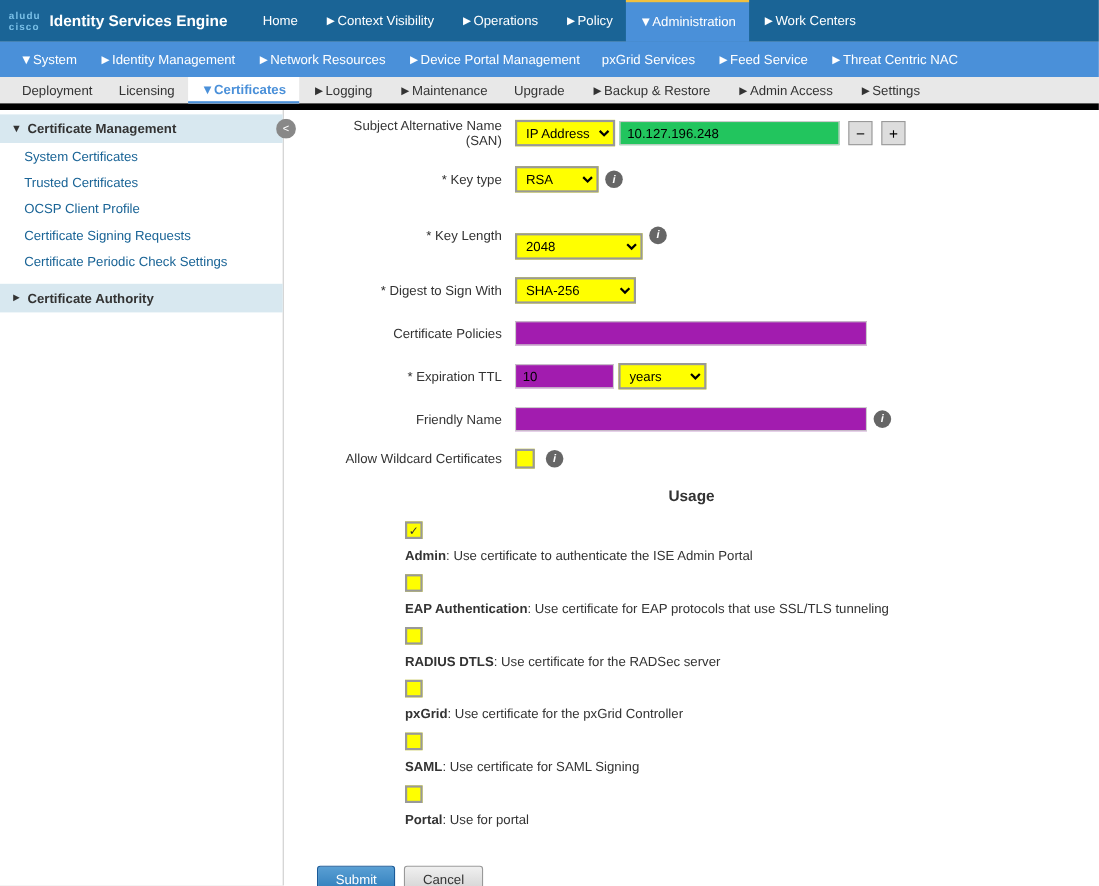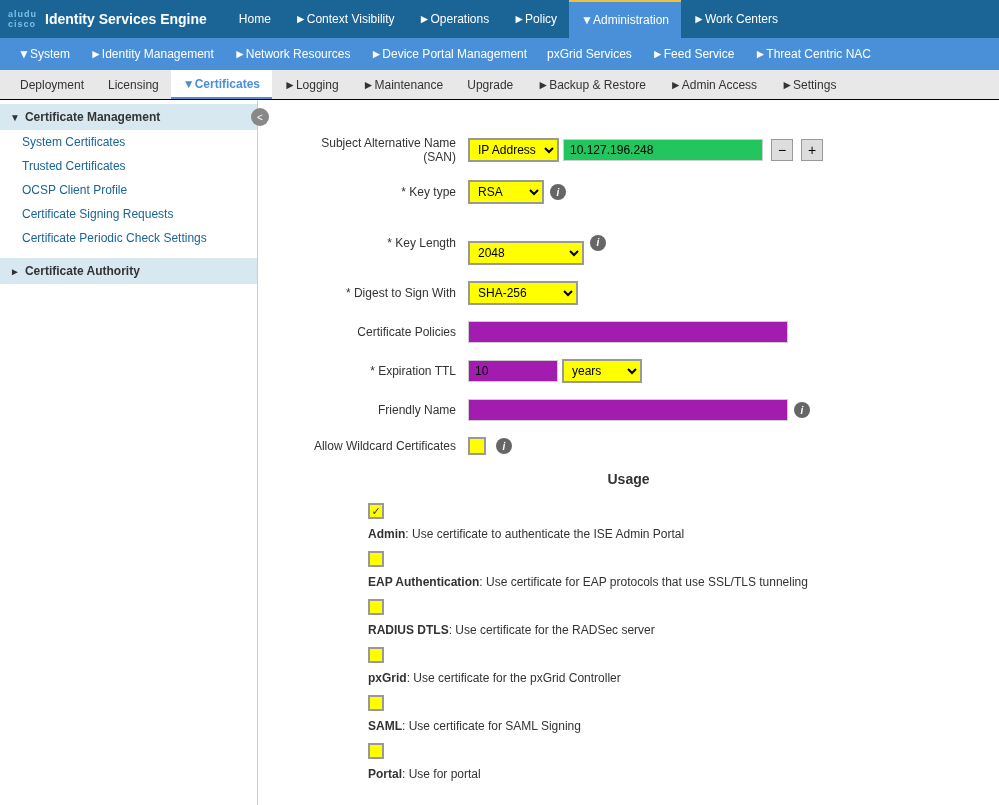--- a/index.html
+++ b/index.html
@@ -68,21 +68,21 @@
       height: 100%;
       display: flex;
       align-items: center;
       cursor: pointer;
       white-space: nowrap;
     }
 
     
     .tertiary-nav {
       background: #e8e8e8;
-      border-bottom: 1px solid #000000;
+      border-bottom: 6px solid #000000;
       display: flex;
       align-items: center;
       height: 30px;
       padding: 0 8px;
     }
     .tert-nav-item {
       color: #333;
       font-size: 12px;
       padding: 0 12px;
       height: 100%;
@@ -158,21 +158,21 @@
       align-items: center;
       cursor: pointer;
       margin-top: 4px;
     }
     .sidebar-subsection-header .arrow { margin-right: 5px; font-size: 10px; }
 
     
     .content-area {
       flex: 1;
       background: white;
-      padding: 36px 30px;
+      padding: 7px 30px;
       overflow-y: auto;
     }
 
     
     .form-row {
       display: flex;
       align-items: center;
       margin-bottom: 16px;
     }
     .form-label {

